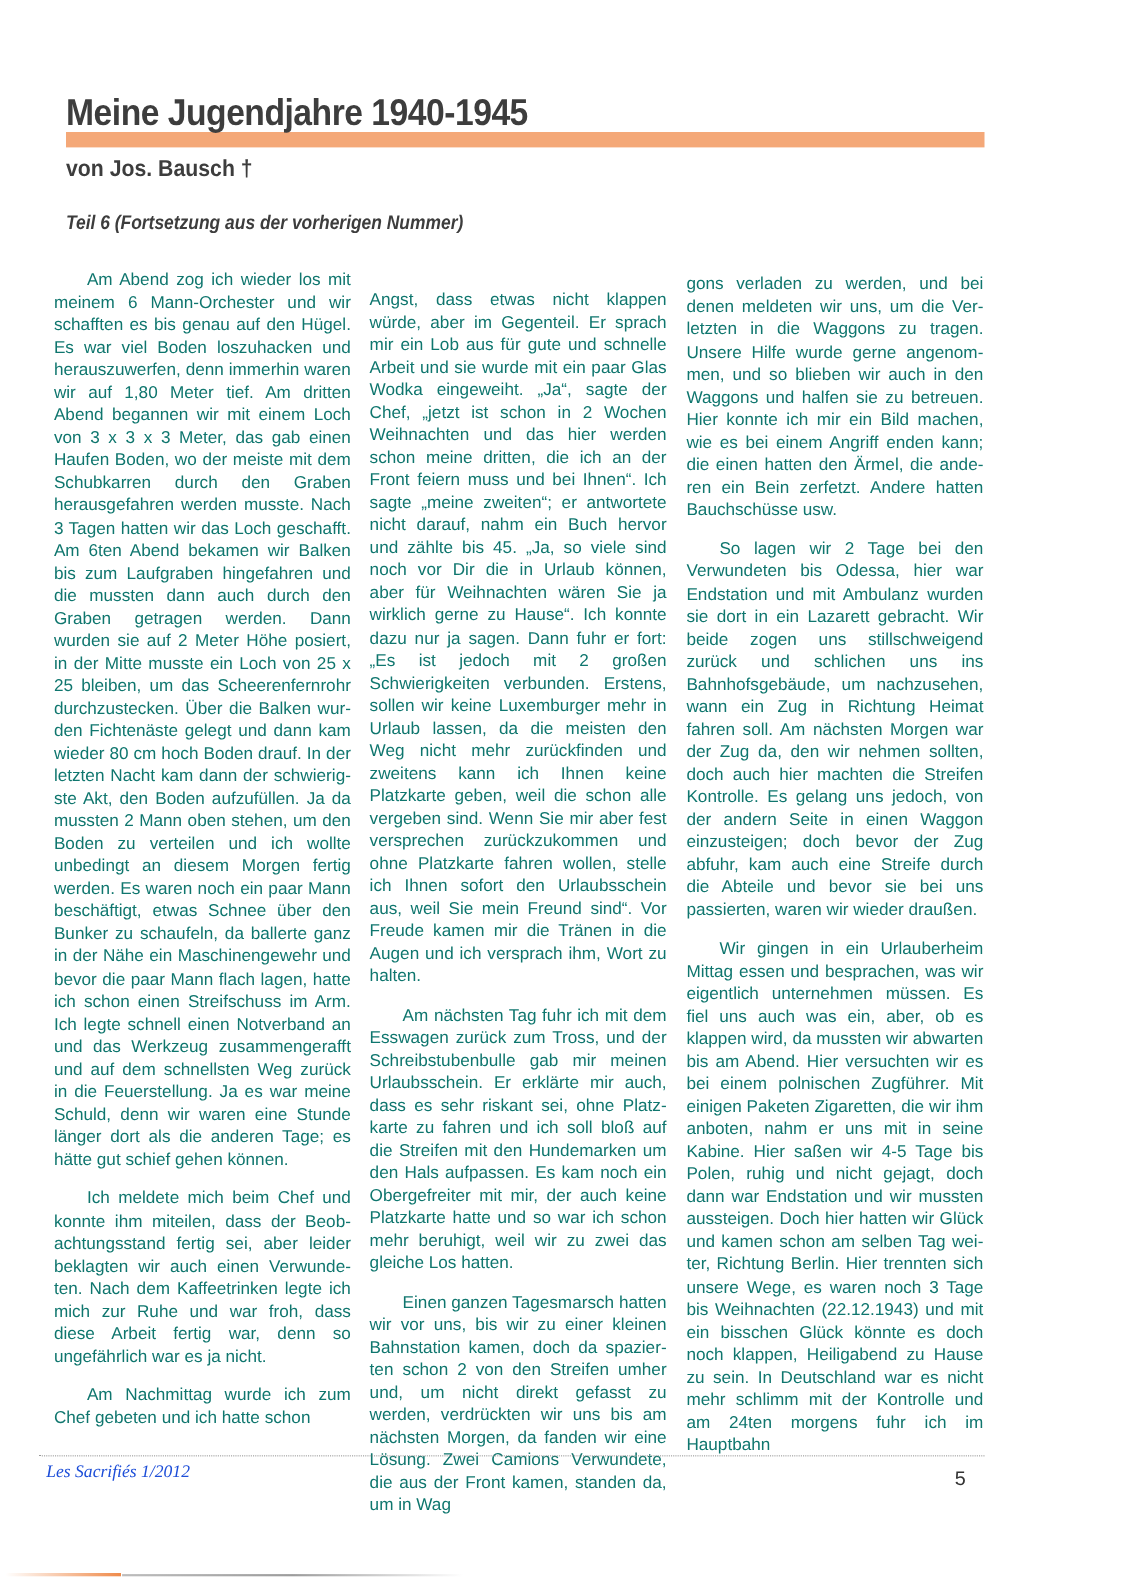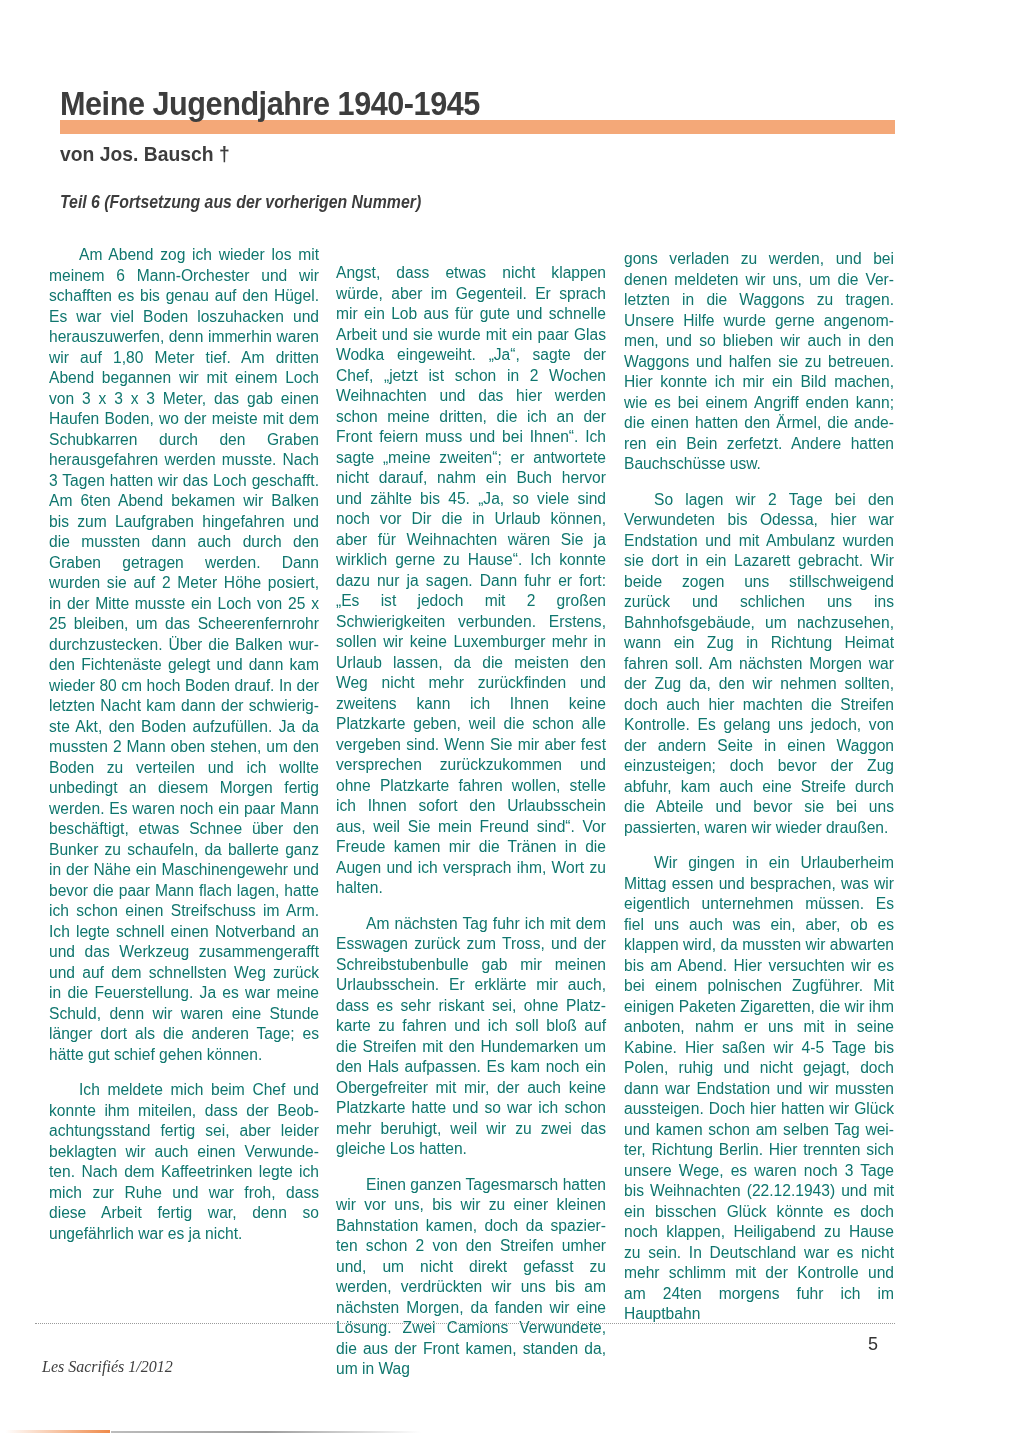--- a/index.html
+++ b/index.html
@@ -8,36 +8,37 @@
   .title { position: absolute; left: 60px; top: 84px; font-family: "Liberation Sans", sans-serif; font-weight: bold; font-size: 34px; color: #3d3d3d; letter-spacing: -0.5px; transform: scaleX(0.9); transform-origin: left top; white-space: nowrap; margin: 0; }
   .author { position: absolute; left: 60px; top: 142px; font-weight: bold; font-size: 21px; color: #3d3d3d; transform: scaleX(0.92); transform-origin: left top; white-space: nowrap; margin: 0; }
   .subtitle { position: absolute; left: 60px; top: 192px; font-weight: bold; font-style: italic; font-size: 18px; color: #3d3d3d; transform: scaleX(0.88); transform-origin: left top; white-space: nowrap; margin: 0; }
   .col { position: absolute; font-size: 15.6px; line-height: 20.5px; text-align: justify; color: #0f766e; }
   .col p { margin: 0 0 15px 0; text-indent: 30px; hyphens: manual; }
   .col p.noindent { text-indent: 0; }
   .col1 { left: 49px; top: 245px; width: 270px; }
   .col2 { left: 336px; top: 263px; width: 270px; }
   .col3 { left: 624px; top: 249px; width: 270px; }
   .footer-rule { position: absolute; left: 35px; top: 1323px; width: 860px; height: 0; border-top: 1px dotted #9a9a9a; }
-  .footer-pub { position: absolute; left: 42px; top: 1358px; font-family: "Liberation Serif", serif; font-style: italic; font-size: 16px; color: #404040; }
+  .footer-pub { position: absolute; left: 42px; top: 1330px; font-family: "Liberation Serif", serif; font-style: italic; font-size: 16px; color: #1d4ed8; }
   .footer-page { position: absolute; left: 868px; top: 1334px; font-size: 18px; color: #333; }
   .bottom-stripe-orange { position: absolute; left: 5px; top: 1430px; width: 105px; height: 3px; background: linear-gradient(to right, rgba(240,140,80,0), #ef8a4a); }
   .bottom-stripe-grey { position: absolute; left: 111px; top: 1431px; width: 310px; height: 2px; background: linear-gradient(to right, #bdbdbd, #9c9c9c 50%, rgba(200,200,200,0)); }
 </style>
 </head>
 <body>
 
 <div class="title-bar"></div>
 <h1 class="title">Meine Jugendjahre 1940-1945</h1>
 <h2 class="author">von Jos. Bausch †</h2>
 <h3 class="subtitle">Teil 6 (Fortsetzung aus der vorherigen Nummer)</h3>
 
 <div class="col col1">
   <p>Am Abend zog ich wieder los mit meinem 6 Mann-Orchester und wir schafften es bis genau auf den Hügel. Es war viel Boden loszuhacken und herauszuwerfen, denn immerhin waren wir auf 1,80 Meter tief. Am dritten Abend begannen wir mit einem Loch von 3 x 3 x 3 Meter, das gab einen Haufen Boden, wo der meiste mit dem Schubkarren durch den Graben herausgefahren werden musste. Nach 3 Tagen hatten wir das Loch geschafft. Am 6ten Abend bekamen wir Balken bis zum Laufgraben hingefahren und die mussten dann auch durch den Graben getragen werden. Dann wurden sie auf 2 Meter Höhe posiert, in der Mitte musste ein Loch von 25 x 25 bleiben, um das Scheerenfernrohr durchzustecken. Über die Balken wur­den Fichtenäste gelegt und dann kam wieder 80 cm hoch Boden drauf. In der letzten Nacht kam dann der schwierig­ste Akt, den Boden aufzufüllen. Ja da mussten 2 Mann oben stehen, um den Boden zu verteilen und ich wollte unbe­dingt an diesem Morgen fertig werden. Es waren noch ein paar Mann beschäf­tigt, etwas Schnee über den Bunker zu schaufeln, da ballerte ganz in der Nähe ein Maschinengewehr und bevor die paar Mann flach lagen, hatte ich schon einen Streifschuss im Arm. Ich legte schnell einen Notverband an und das Werkzeug zusammengerafft und auf dem schnellsten Weg zurück in die Feuerstellung. Ja es war meine Schuld, denn wir waren eine Stunde länger dort als die anderen Tage; es hätte gut schief gehen können.</p>
   <p>Ich meldete mich beim Chef und konnte ihm miteilen, dass der Beob­achtungsstand fertig sei, aber leider beklagten wir auch einen Verwunde­ten. Nach dem Kaffeetrinken legte ich mich zur Ruhe und war froh, dass diese Arbeit fertig war, denn so ungefährlich war es ja nicht.</p>
+  <p>Am Nachmittag wurde ich zum Chef gebeten und ich hatte schon</p>
 </div>
 
 <div class="col col2">
   <p class="noindent">Angst, dass etwas nicht klappen würde, aber im Gegenteil. Er sprach mir ein Lob aus für gute und schnelle Arbeit und sie wurde mit ein paar Glas Wodka eingeweiht. „Ja“, sagte der Chef, „jetzt ist schon in 2 Wochen Weihnachten und das hier werden schon meine dritten, die ich an der Front feiern muss und bei Ihnen“. Ich sagte „meine zwei­ten“; er antwortete nicht darauf, nahm ein Buch hervor und zählte bis 45. „Ja, so viele sind noch vor Dir die in Urlaub können, aber für Weihnachten wären Sie ja wirklich gerne zu Hause“. Ich konnte dazu nur ja sagen. Dann fuhr er fort: „Es ist jedoch mit 2 großen Schwierigkeiten verbunden. Erstens, sollen wir keine Luxemburger mehr in Urlaub lassen, da die meisten den Weg nicht mehr zurückfinden und zweitens kann ich Ihnen keine Platzkarte geben, weil die schon alle vergeben sind. Wenn Sie mir aber fest versprechen zurückzukommen und ohne Platzkarte fahren wollen, stelle ich Ihnen sofort den Urlaubsschein aus, weil Sie mein Freund sind“. Vor Freude kamen mir die Tränen in die Augen und ich versprach ihm, Wort zu halten.</p>
   <p>Am nächsten Tag fuhr ich mit dem Esswagen zurück zum Tross, und der Schreibstubenbulle gab mir meinen Urlaubsschein. Er erklärte mir auch, dass es sehr riskant sei, ohne Platz­karte zu fahren und ich soll bloß auf die Streifen mit den Hundemarken um den Hals aufpassen. Es kam noch ein Ober­gefreiter mit mir, der auch keine Platz­karte hatte und so war ich schon mehr beruhigt, weil wir zu zwei das gleiche Los hatten.</p>
   <p>Einen ganzen Tagesmarsch hatten wir vor uns, bis wir zu einer kleinen Bahnstation kamen, doch da spazier­ten schon 2 von den Streifen umher und, um nicht direkt gefasst zu werden, verdrückten wir uns bis am nächsten Morgen, da fanden wir eine Lösung. Zwei Camions Verwundete, die aus der Front kamen, standen da, um in Wag­</p>
 </div>
 
 <div class="col col3">
   <p class="noindent">gons verladen zu werden, und bei denen meldeten wir uns, um die Ver­letzten in die Waggons zu tragen. Unsere Hilfe wurde gerne angenom­men, und so blieben wir auch in den Waggons und halfen sie zu betreuen. Hier konnte ich mir ein Bild machen, wie es bei einem Angriff enden kann; die einen hatten den Ärmel, die ande­ren ein Bein zerfetzt. Andere hatten Bauchschüsse usw.</p>

